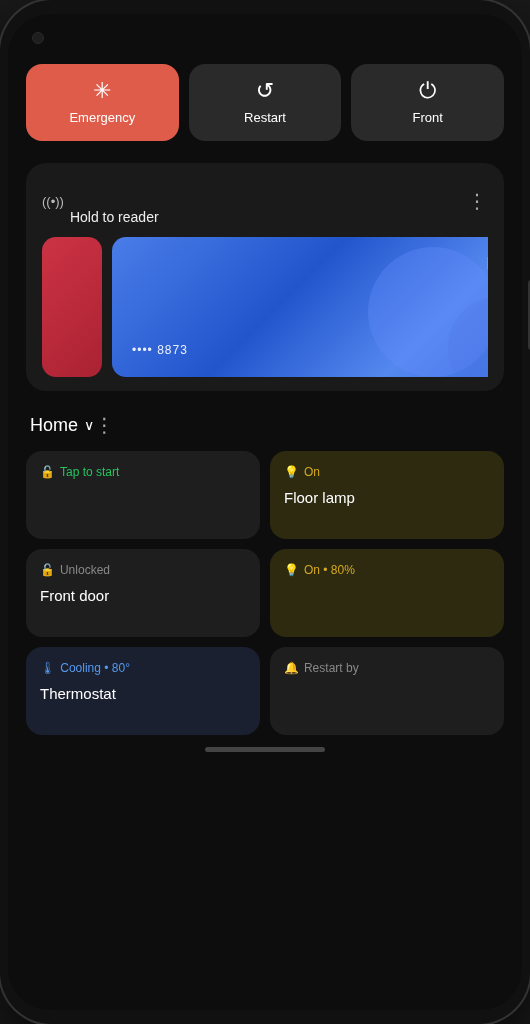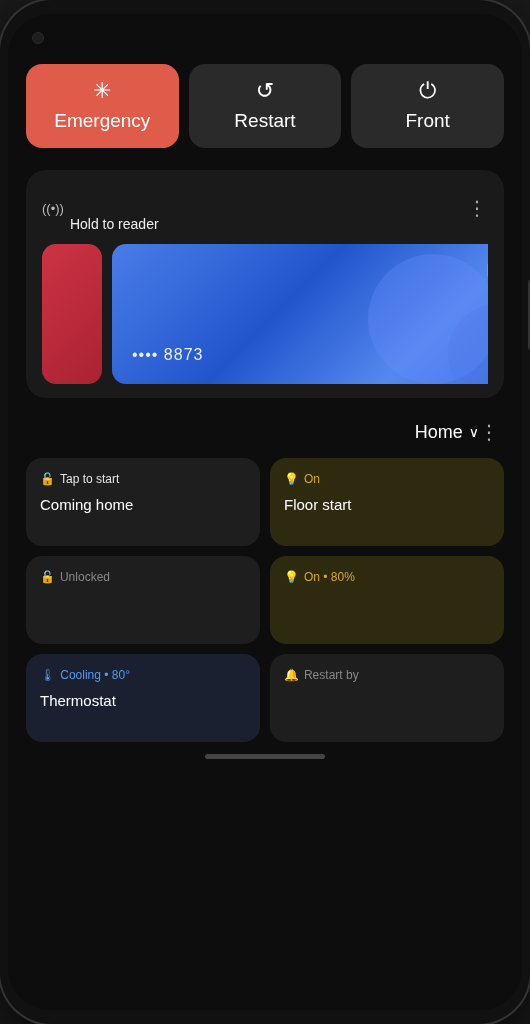--- a/index.html
+++ b/index.html
@@ -87,21 +87,21 @@
     }
     .qa-btn.emergency {
       background: #e05c4a;
     }
     .qa-btn-icon {
       font-size: 22px;
       line-height: 1;
       color: #fff;
     }
     .qa-btn-label {
-      font-size: 19px;
+      font-size: 13px;
       color: #fff;
       font-weight: 400;
     }
     .emergency .qa-btn-label {
       color: #fff;
       font-weight: 500;
     }
 
     
     .nfc-section {
@@ -173,21 +173,21 @@
       color: rgba(255,255,255,0.7);
       font-size: 16px;
       font-weight: 300;
       letter-spacing: 2px;
     }
     .card-number {
       position: absolute;
       bottom: 20px;
       left: 20px;
       color: rgba(255,255,255,0.9);
-      font-size: 16px;
+      font-size: 12px;
       letter-spacing: 1px;
       text-align: right;
     }
 
     .card-half {
       background: linear-gradient(135deg, #cc3344, #aa2233);
       border-radius: 14px;
       width: 60px;
       min-width: 60px;
       height: 140px;
@@ -195,21 +195,21 @@
       overflow: hidden;
     }
 
     
     .home-section {
       margin-bottom: 10px;
     }
 
     .home-header {
       display: flex;
-      justify-content: flex-end;
+      justify-content: flex-start;
       align-items: center;
       margin-bottom: 14px;
       padding: 0 4px;
     }
     .home-title {
       color: #fff;
       font-size: 18px;
       font-weight: 500;
       display: flex;
       align-items: center;
@@ -332,38 +332,38 @@
             <span class="chevron-down">∨</span>
           </div>
           <span class="three-dots">⋮</span>
         </div>
 
         <div class="device-grid">
 
           <div class="device-card">
             <div class="device-status">
               <span>🔓</span>
-              <span style="color:#e5e5e5; font-size:12px;">Tap to start</span>
-            </div>
-            <div class="device-name">Coming home</div>
+              <span style="color:#22c55e; font-size:12px;">Tap to start</span>
+            </div>
           </div>
 
           <div class="device-card active-warm">
             <div class="device-status on">
               <span>💡</span>
               <span>On</span>
             </div>
-            <div class="device-name">Floor start</div>
+            <div class="device-name">Floor lamp</div>
           </div>
 
           <div class="device-card">
             <div class="device-status unlocked">
               <span>🔓</span>
               <span>Unlocked</span>
             </div>
+            <div class="device-name">Front door</div>
           </div>
 
           <div class="device-card active-warm">
             <div class="device-status on80">
               <span>💡</span>
               <span>On • 80%</span>
             </div>
           </div>
 
           <div class="device-card active-blue">

